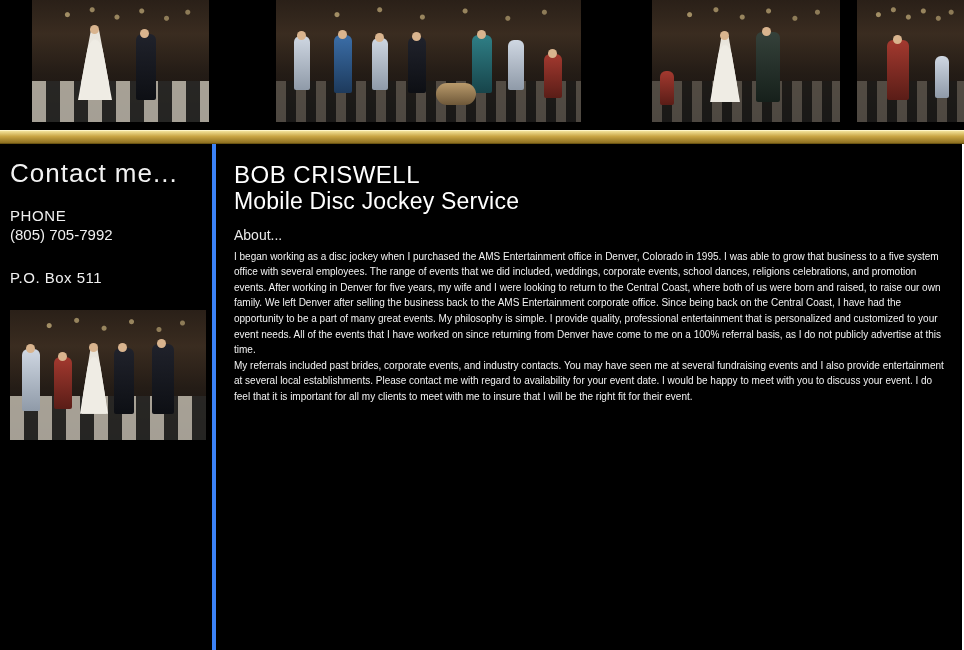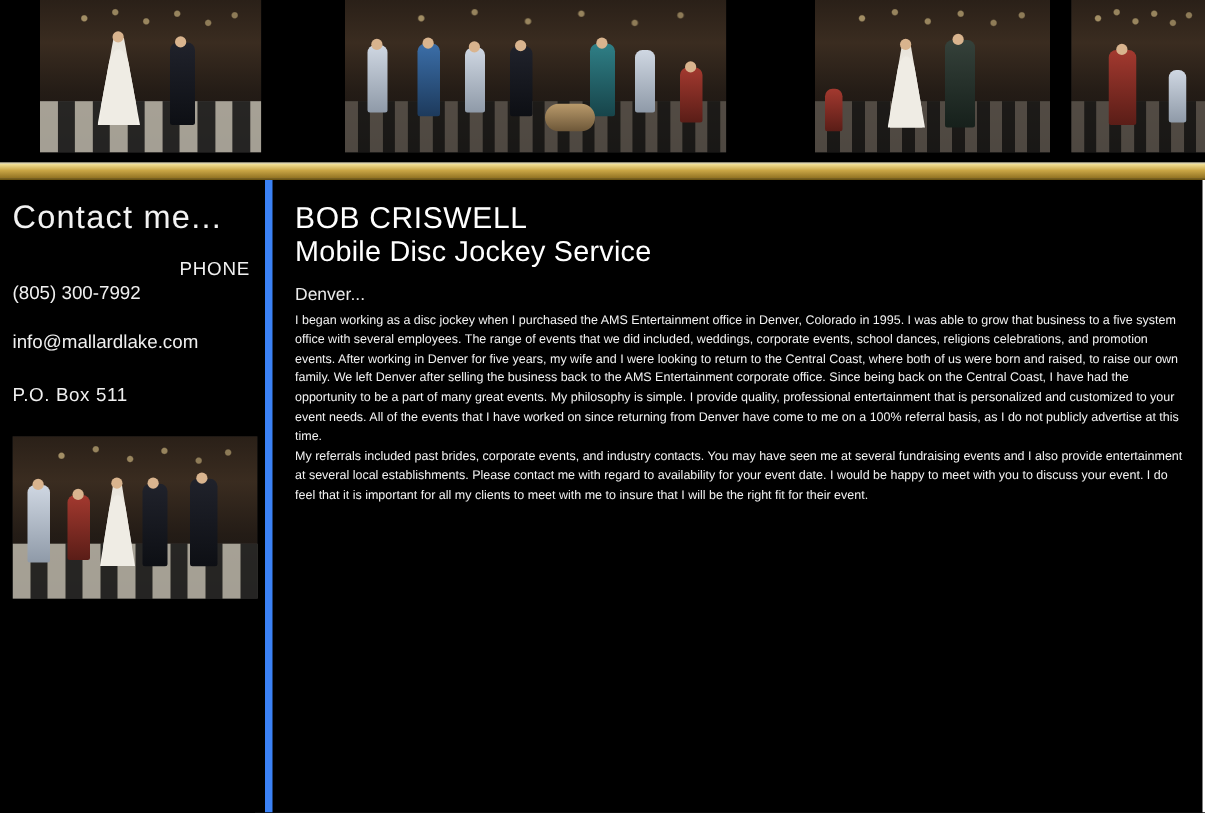--- a/index.html
+++ b/index.html
@@ -12,21 +12,21 @@
     width: 964px;
     height: 650px;
     overflow: hidden;
     font-family: "Liberation Sans", sans-serif;
     color: #fff;
   }
   #page {
     position: relative;
     width: 964px;
     height: 650px;
-    background: #404040;
+    background: #a3a3a3;
   }
 
   
   .banner {
     position: absolute;
     left: 0; top: 0;
     width: 964px;
     height: 130px;
     background: #000;
     display: flex;
@@ -128,21 +128,20 @@
     font-weight: 400;
     font-size: 26px;
     letter-spacing: 1px;
     color: #f2f2f2;
   }
   .field-label {
     font-size: 15px;
     letter-spacing: .6px;
     color: #f0f0f0;
     margin: 0 0 2px 0;
-    text-align: right;
   }
   .field-value {
     font-size: 15px;
     color: #f0f0f0;
     margin: 0 0 22px 0;
   }
   .addr-block { margin-top: 26px; }
   .addr-block .field-label { font-size: 16px; margin-bottom: 4px; }
   .addr-line {
     font-size: 15px;
@@ -160,21 +159,21 @@
     background: #141414;
   }
 
   
   .content {
     position: absolute;
     left: 212px; top: 144px;
     width: 752px;
     height: 506px;
     background: #000;
-    border-left: 6px solid #3b82f6;
+    border-left: 4px solid #3b82f6;
     padding: 18px 14px 0 18px;
   }
   .title {
     font-size: 24px;
     letter-spacing: .5px;
     color: #fff;
     line-height: 1.12;
     margin: 0;
     font-weight: 400;
   }
@@ -258,23 +257,22 @@
       <div class="fig shirt" style="left:78px;bottom:20%;width:14px;height:42px;"></div>
     </div>
   </div>
 
   <div class="gold-bar"></div>
 
   <div class="sidebar">
     <h2>Contact me...</h2>
 
     <p class="field-label">PHONE</p>
-    <p class="field-value">(805) 300-7992</p>
-
-    <p class="field-value">info@mallardlake.com</p>
+    <p class="field-value">(805) 705-7992</p>
+
 
     <div class="addr-block">
       <div class="addr-line">P.O. Box 511</div>
     </div>
 
     <div class="side-photo">
       <div class="ph-bg"></div>
       <div class="ph-floor"></div>
       <div class="fig shirt" style="left:12px;bottom:22%;width:18px;height:62px;"></div>
       <div class="fig head" style="left:16px;bottom:calc(22% + 58px);"></div>
@@ -286,18 +284,18 @@
       <div class="fig head" style="left:108px;bottom:calc(20% + 62px);"></div>
       <div class="fig suit" style="left:142px;bottom:20%;width:22px;height:70px;"></div>
       <div class="fig head" style="left:147px;bottom:calc(20% + 66px);"></div>
     </div>
   </div>
 
   <div class="content">
     <div class="content-right-edge"></div>
     <h1 class="title">BOB CRISWELL</h1>
     <h2 class="subtitle">Mobile Disc Jockey Service</h2>
-    <p class="about-label">Denver...</p>
+    <p class="about-label">About...</p>
     <p class="body-text">I began working as a disc jockey when I purchased the AMS Entertainment office in Denver, Colorado in 1995.  I was able to grow that business to a five system office with several employees.  The range of events that we did included, weddings, corporate events, school dances, religions celebrations, and promotion events.  After working in Denver for five years, my wife and I were looking to return to the Central Coast, where both of us were born and raised, to raise our own family.  We left Denver after selling the business back to the AMS Entertainment corporate office.  Since being back on the Central Coast, I have had the opportunity to be a part of many great events.  My philosophy is simple.  I provide quality, professional entertainment that is personalized and customized to your event needs.  All of the events that I have worked on since returning from Denver have come to me on a 100% referral basis, as I do not publicly advertise at this time.
 My referrals included past brides, corporate events, and industry contacts.  You may have seen me at several fundraising events and I also provide entertainment at several local establishments.  Please contact me with regard to availability for your event date.  I would be happy to meet with you to discuss your event.  I do feel that it is important for all my clients to meet with me to insure that I will be the right fit for their event.</p>
   </div>
 
 </div>
 
 </body></html>

